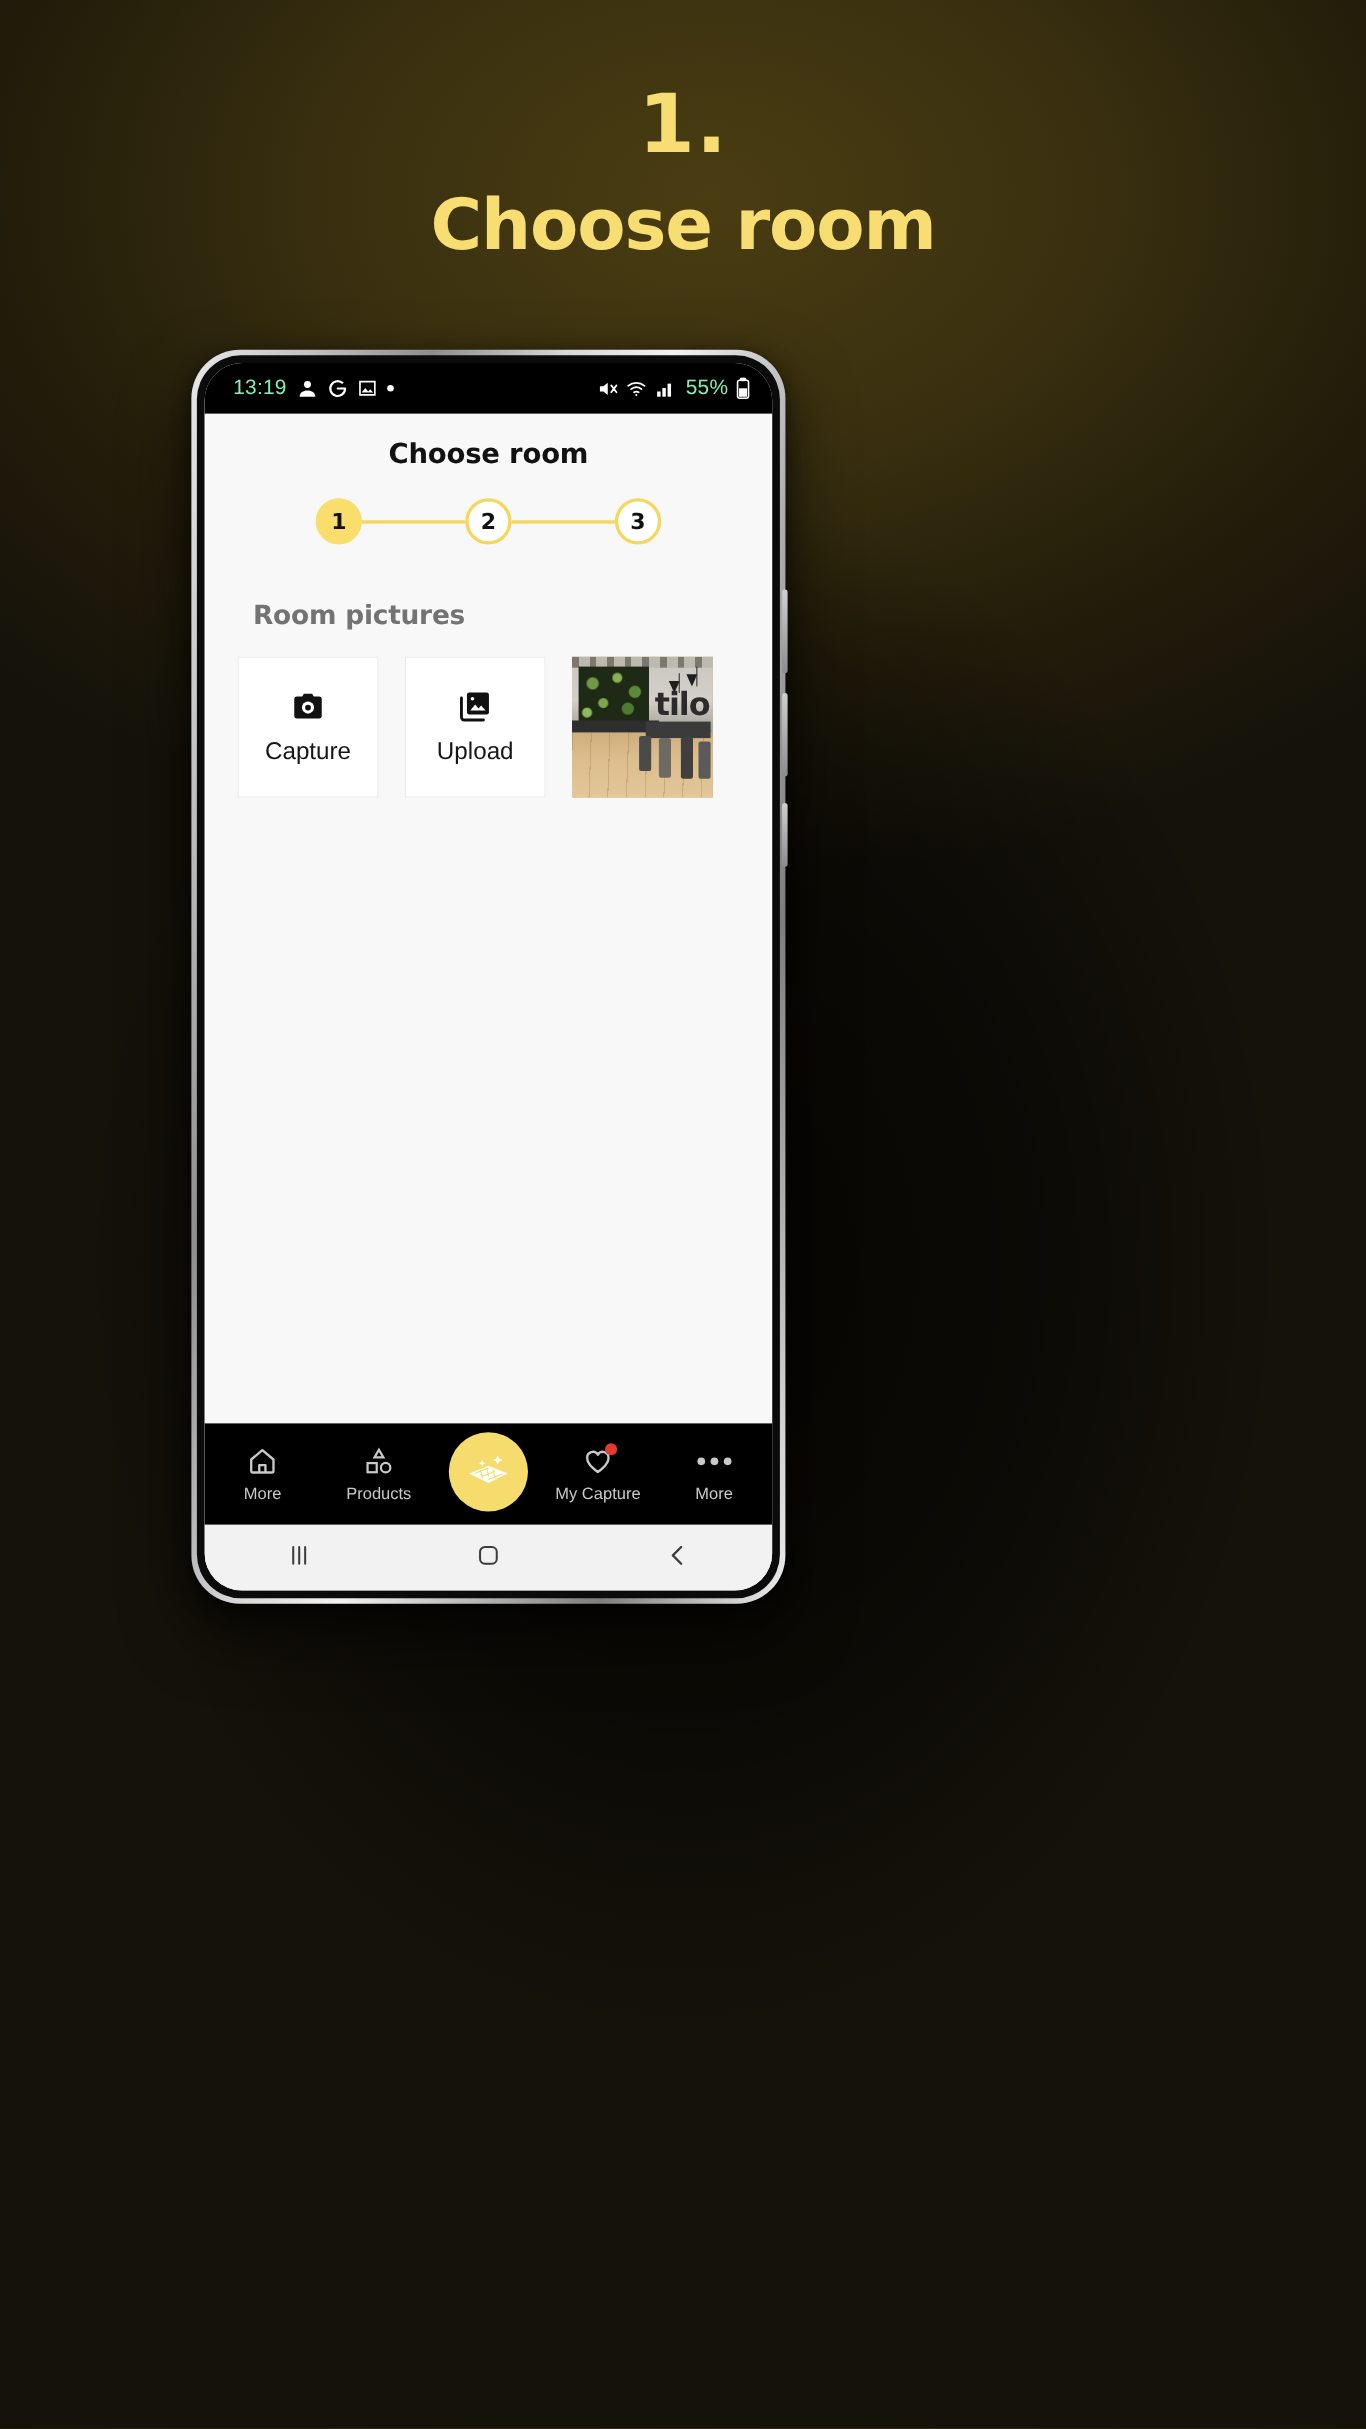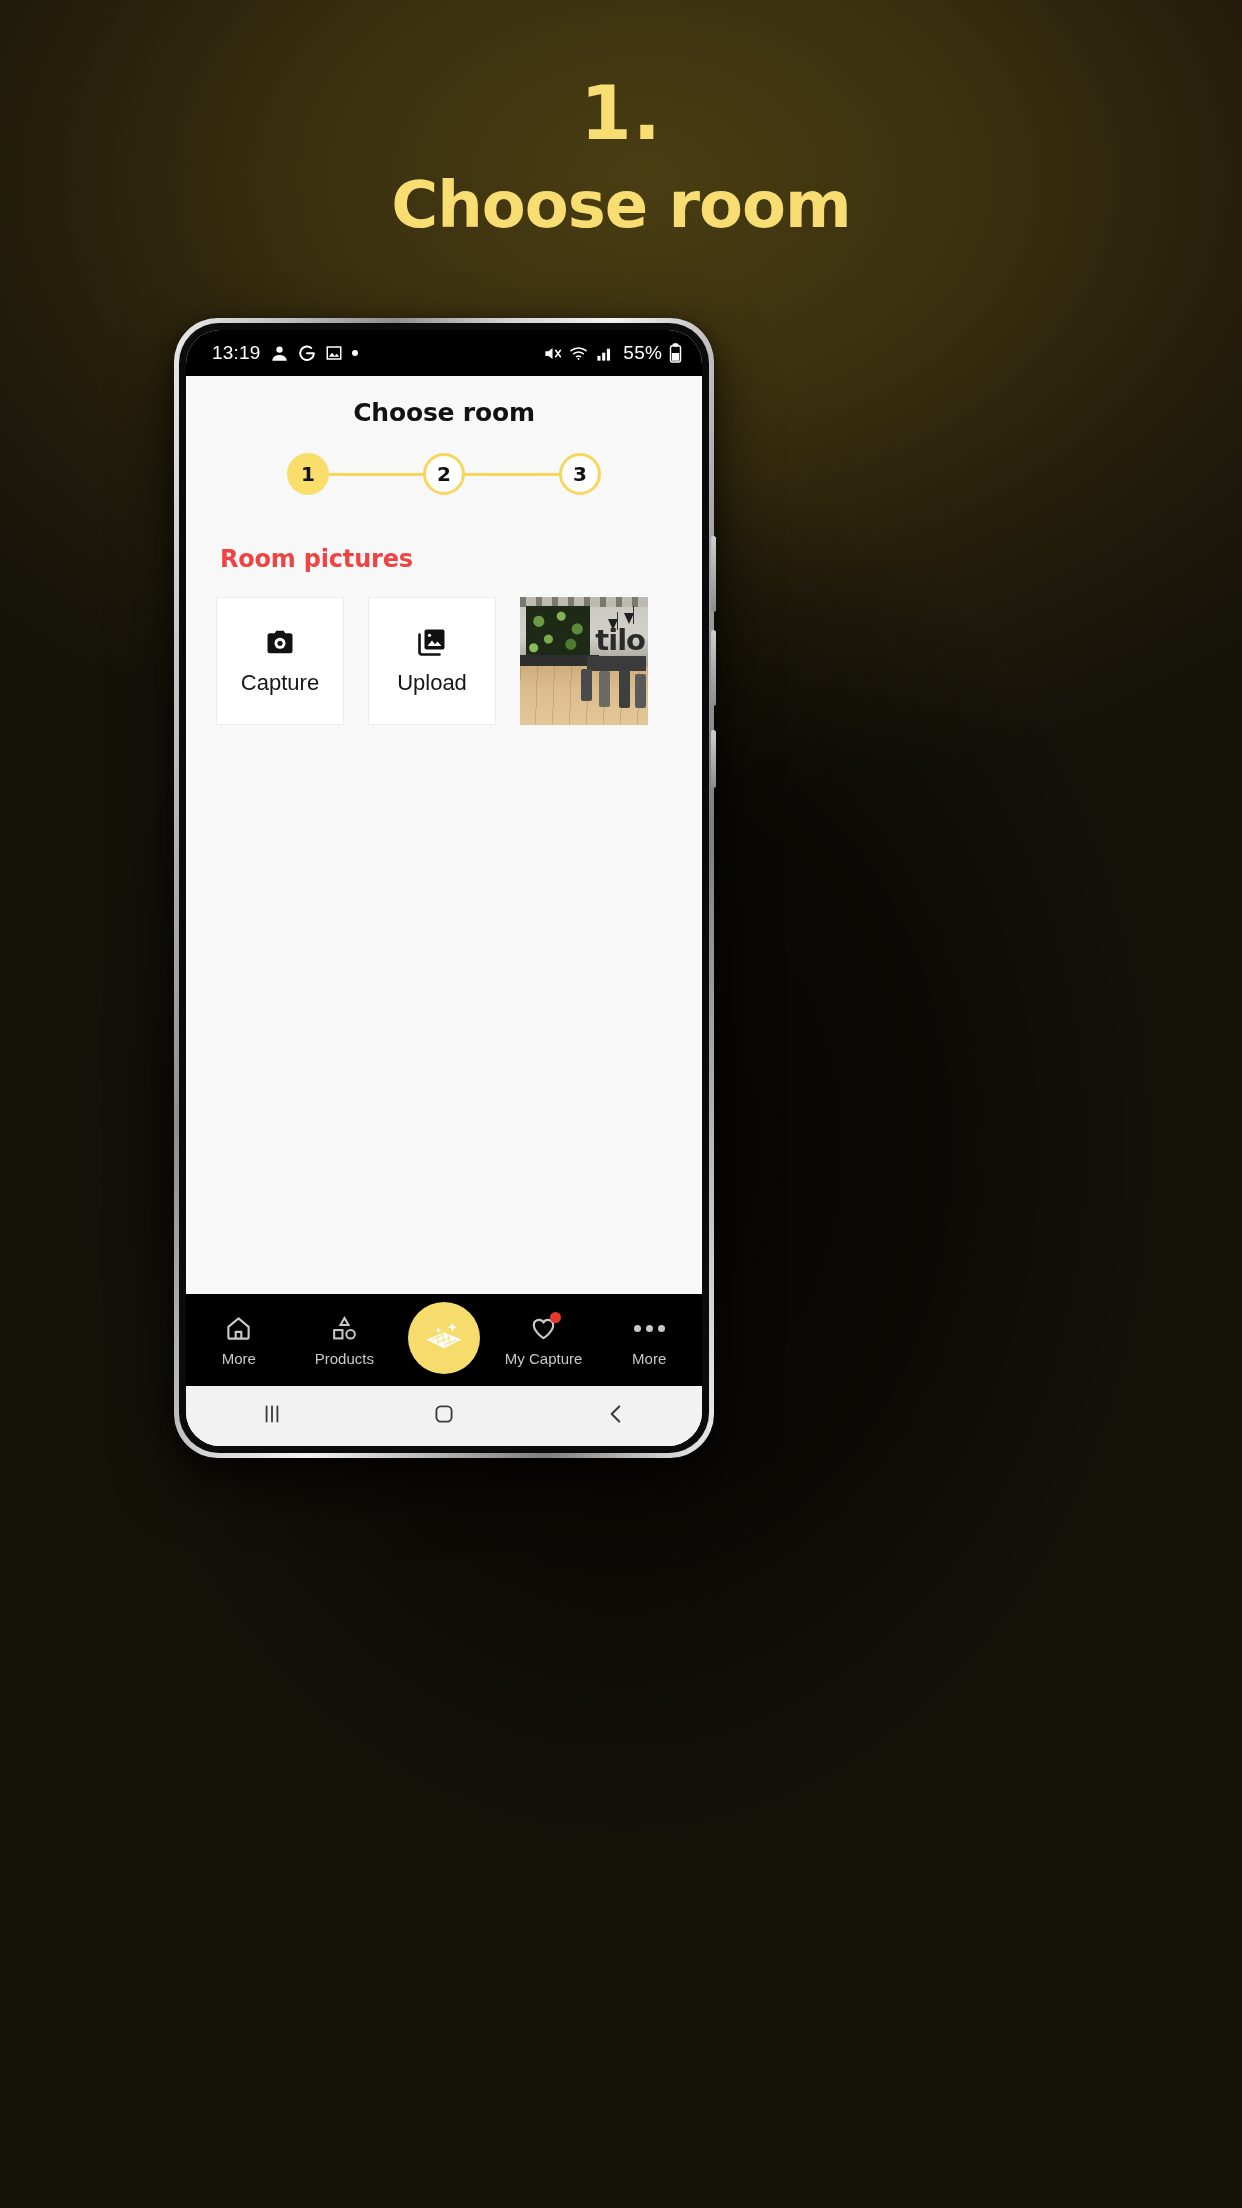--- a/index.html
+++ b/index.html
@@ -70,21 +70,21 @@
   }
 
   
   .btn-side { position:absolute; width:5px; background:linear-gradient(180deg,#cfcfd1,#8c8c8e); border-radius:3px; z-index:9; }
   .btn-vol-up { right:-2px; top:218px; height:76px; }
   .btn-vol-dn { right:-2px; top:312px; height:76px; }
   .btn-power  { right:-2px; top:412px; height:58px; }
 
   
   .statusbar {
-    height:46px; background:#000; color:#ffffff;
+    height:46px; background:#000; color:#86efac;
     display:flex; align-items:center; justify-content:space-between;
     padding:0 20px 0 26px;
     font-size:19px; letter-spacing:.2px;
     position:relative; flex:0 0 auto;
   }
   .sb-left { display:flex; align-items:center; gap:9px; }
   .sb-right { display:flex; align-items:center; gap:7px; }
   .notch {
     position:absolute; left:50%; top:0; transform:translateX(-50%);
     width:78px; height:26px;
@@ -120,22 +120,22 @@
     display:flex; align-items:center; justify-content:center;
     font-family:"DejaVu Sans", sans-serif;
     font-size:20px; font-weight:700; color:#111;
     flex:0 0 auto;
   }
   .step.active { background:#F9DE6C; border-color:#F9DE6C; }
   .step-line { width:94px; height:3px; background:#F6D65C; }
 
   .section-title {
     font-family:"DejaVu Sans", sans-serif;
-    font-size:24px; font-weight:700; color:#ef4444;
-    padding:50px 0 0 34px;
+    font-size:24px; font-weight:700; color:#737373;
+    padding:50px 0 0 44px;
     letter-spacing:-.2px;
   }
 
   .cards {
     display:flex; gap:24px;
     padding:24px 0 0 30px;
   }
   .card {
     width:128px; height:128px;
     background:#fff;

